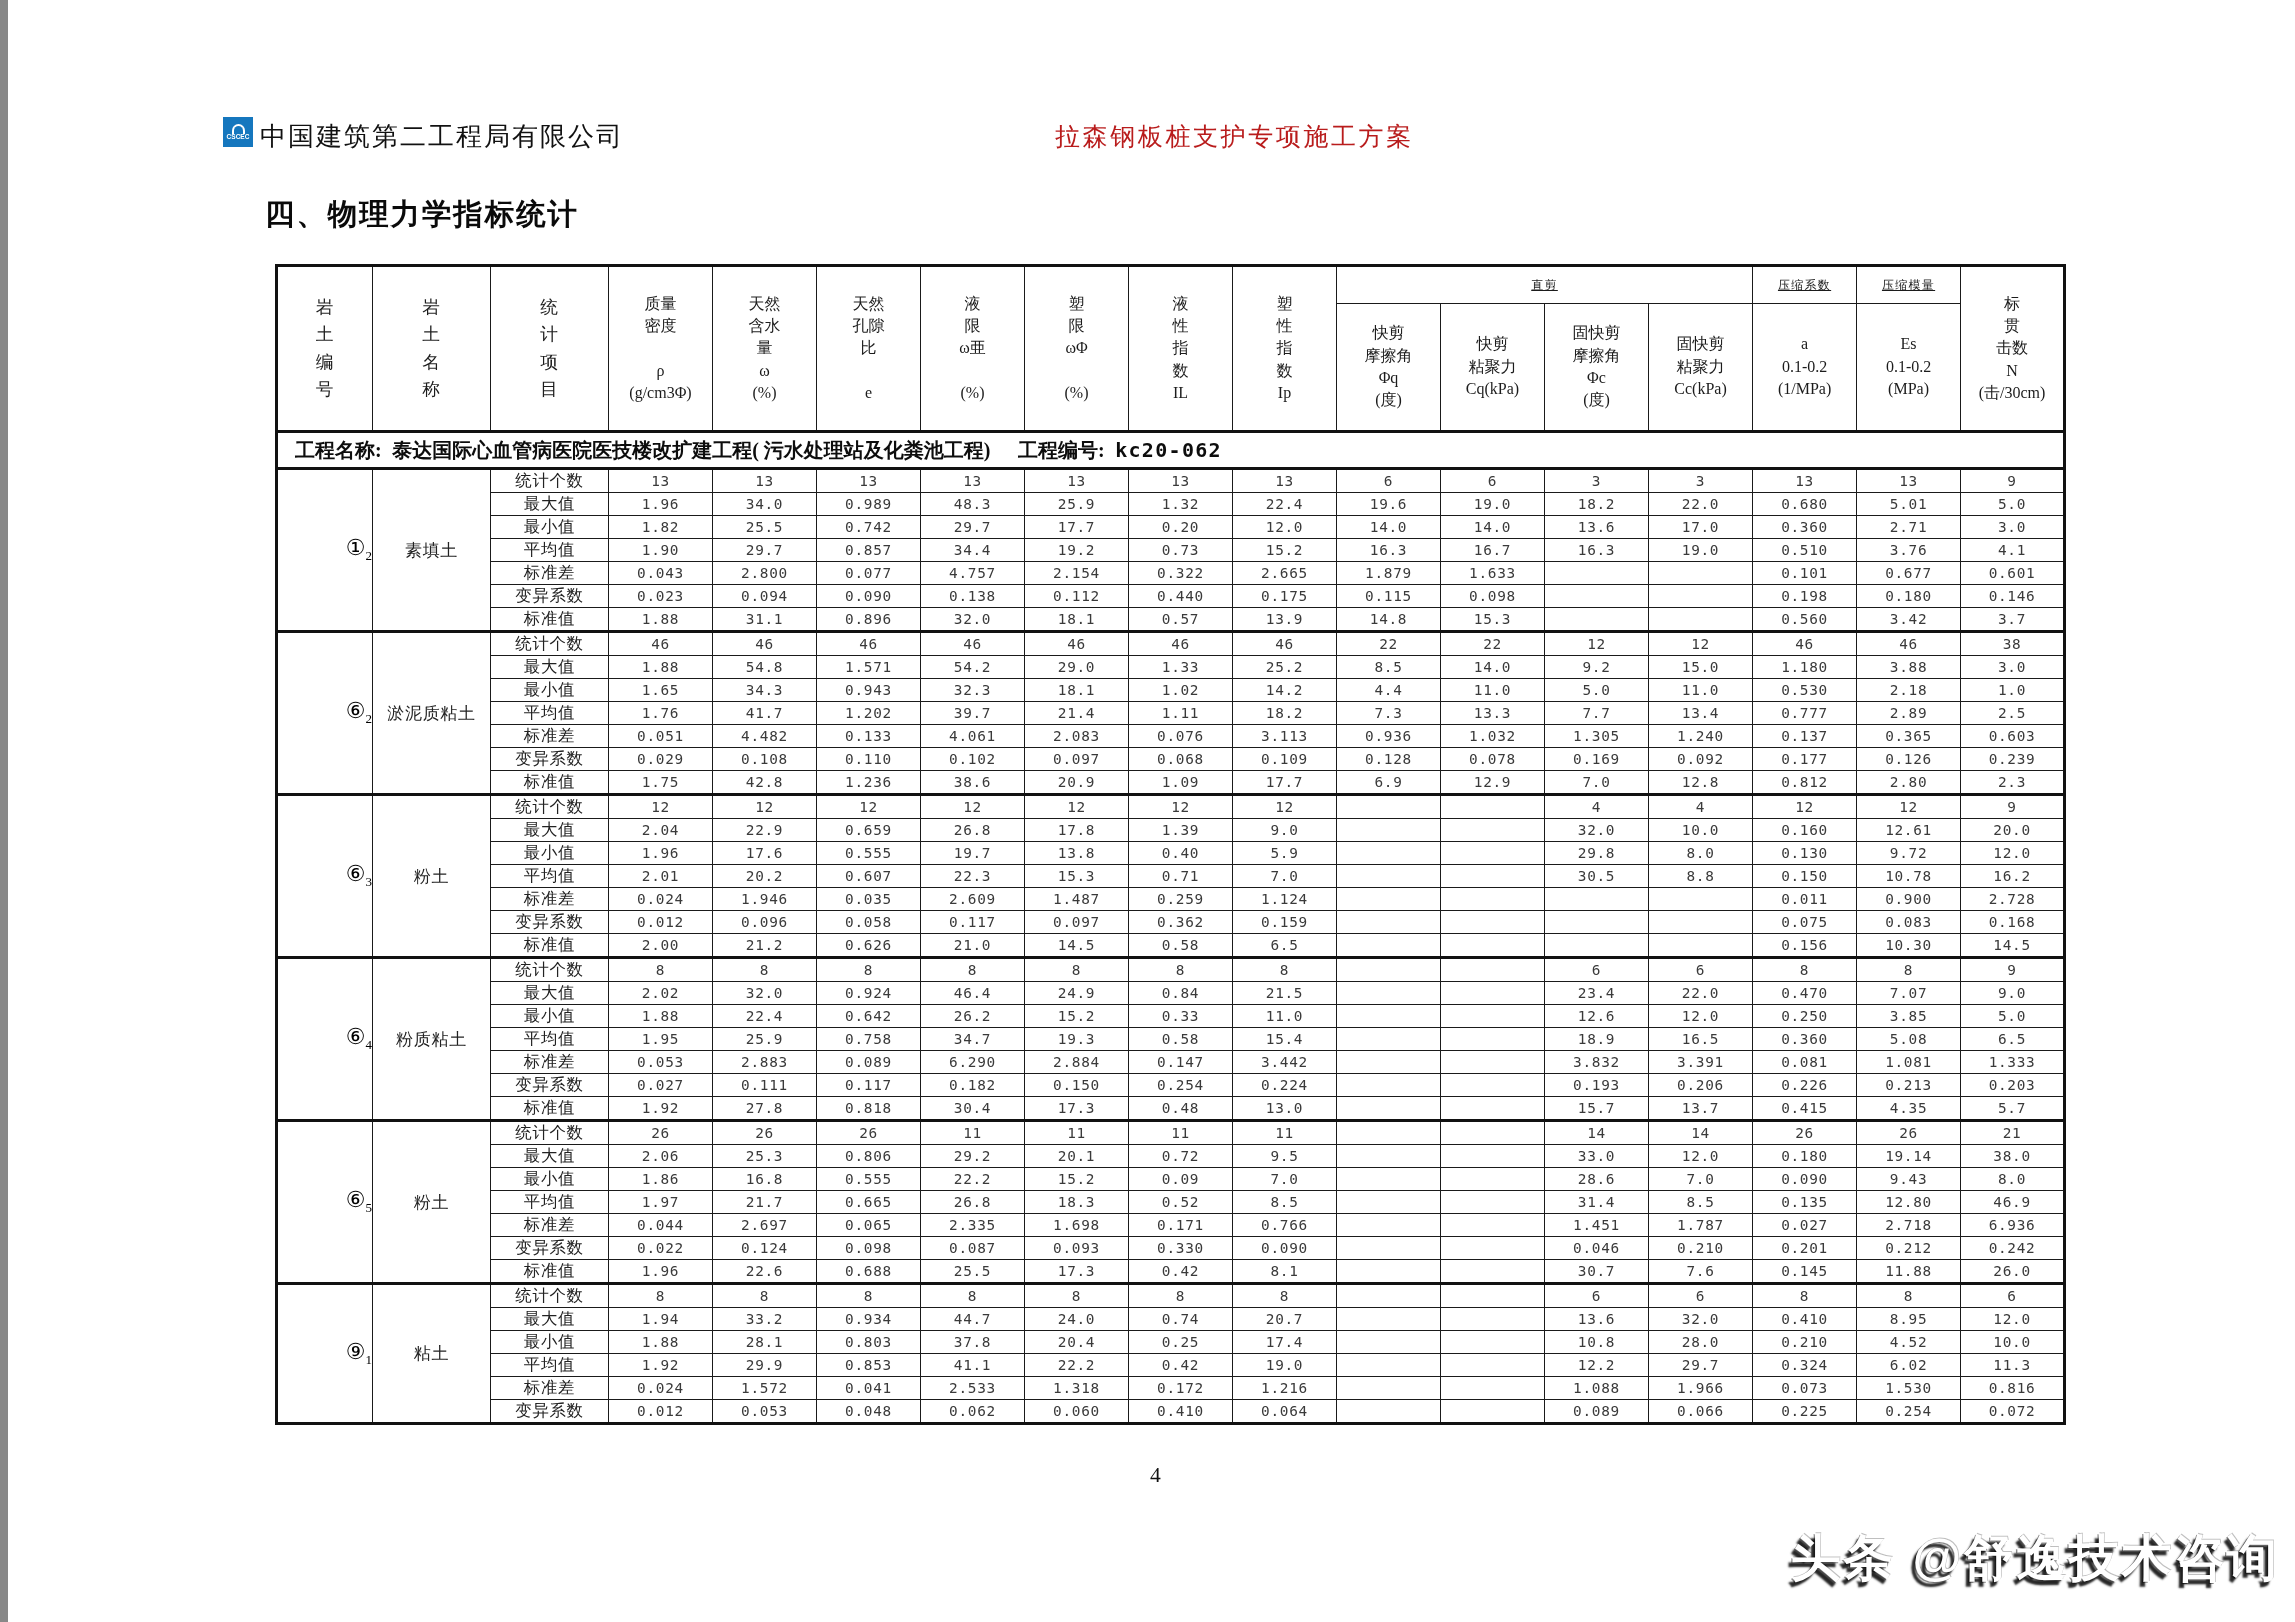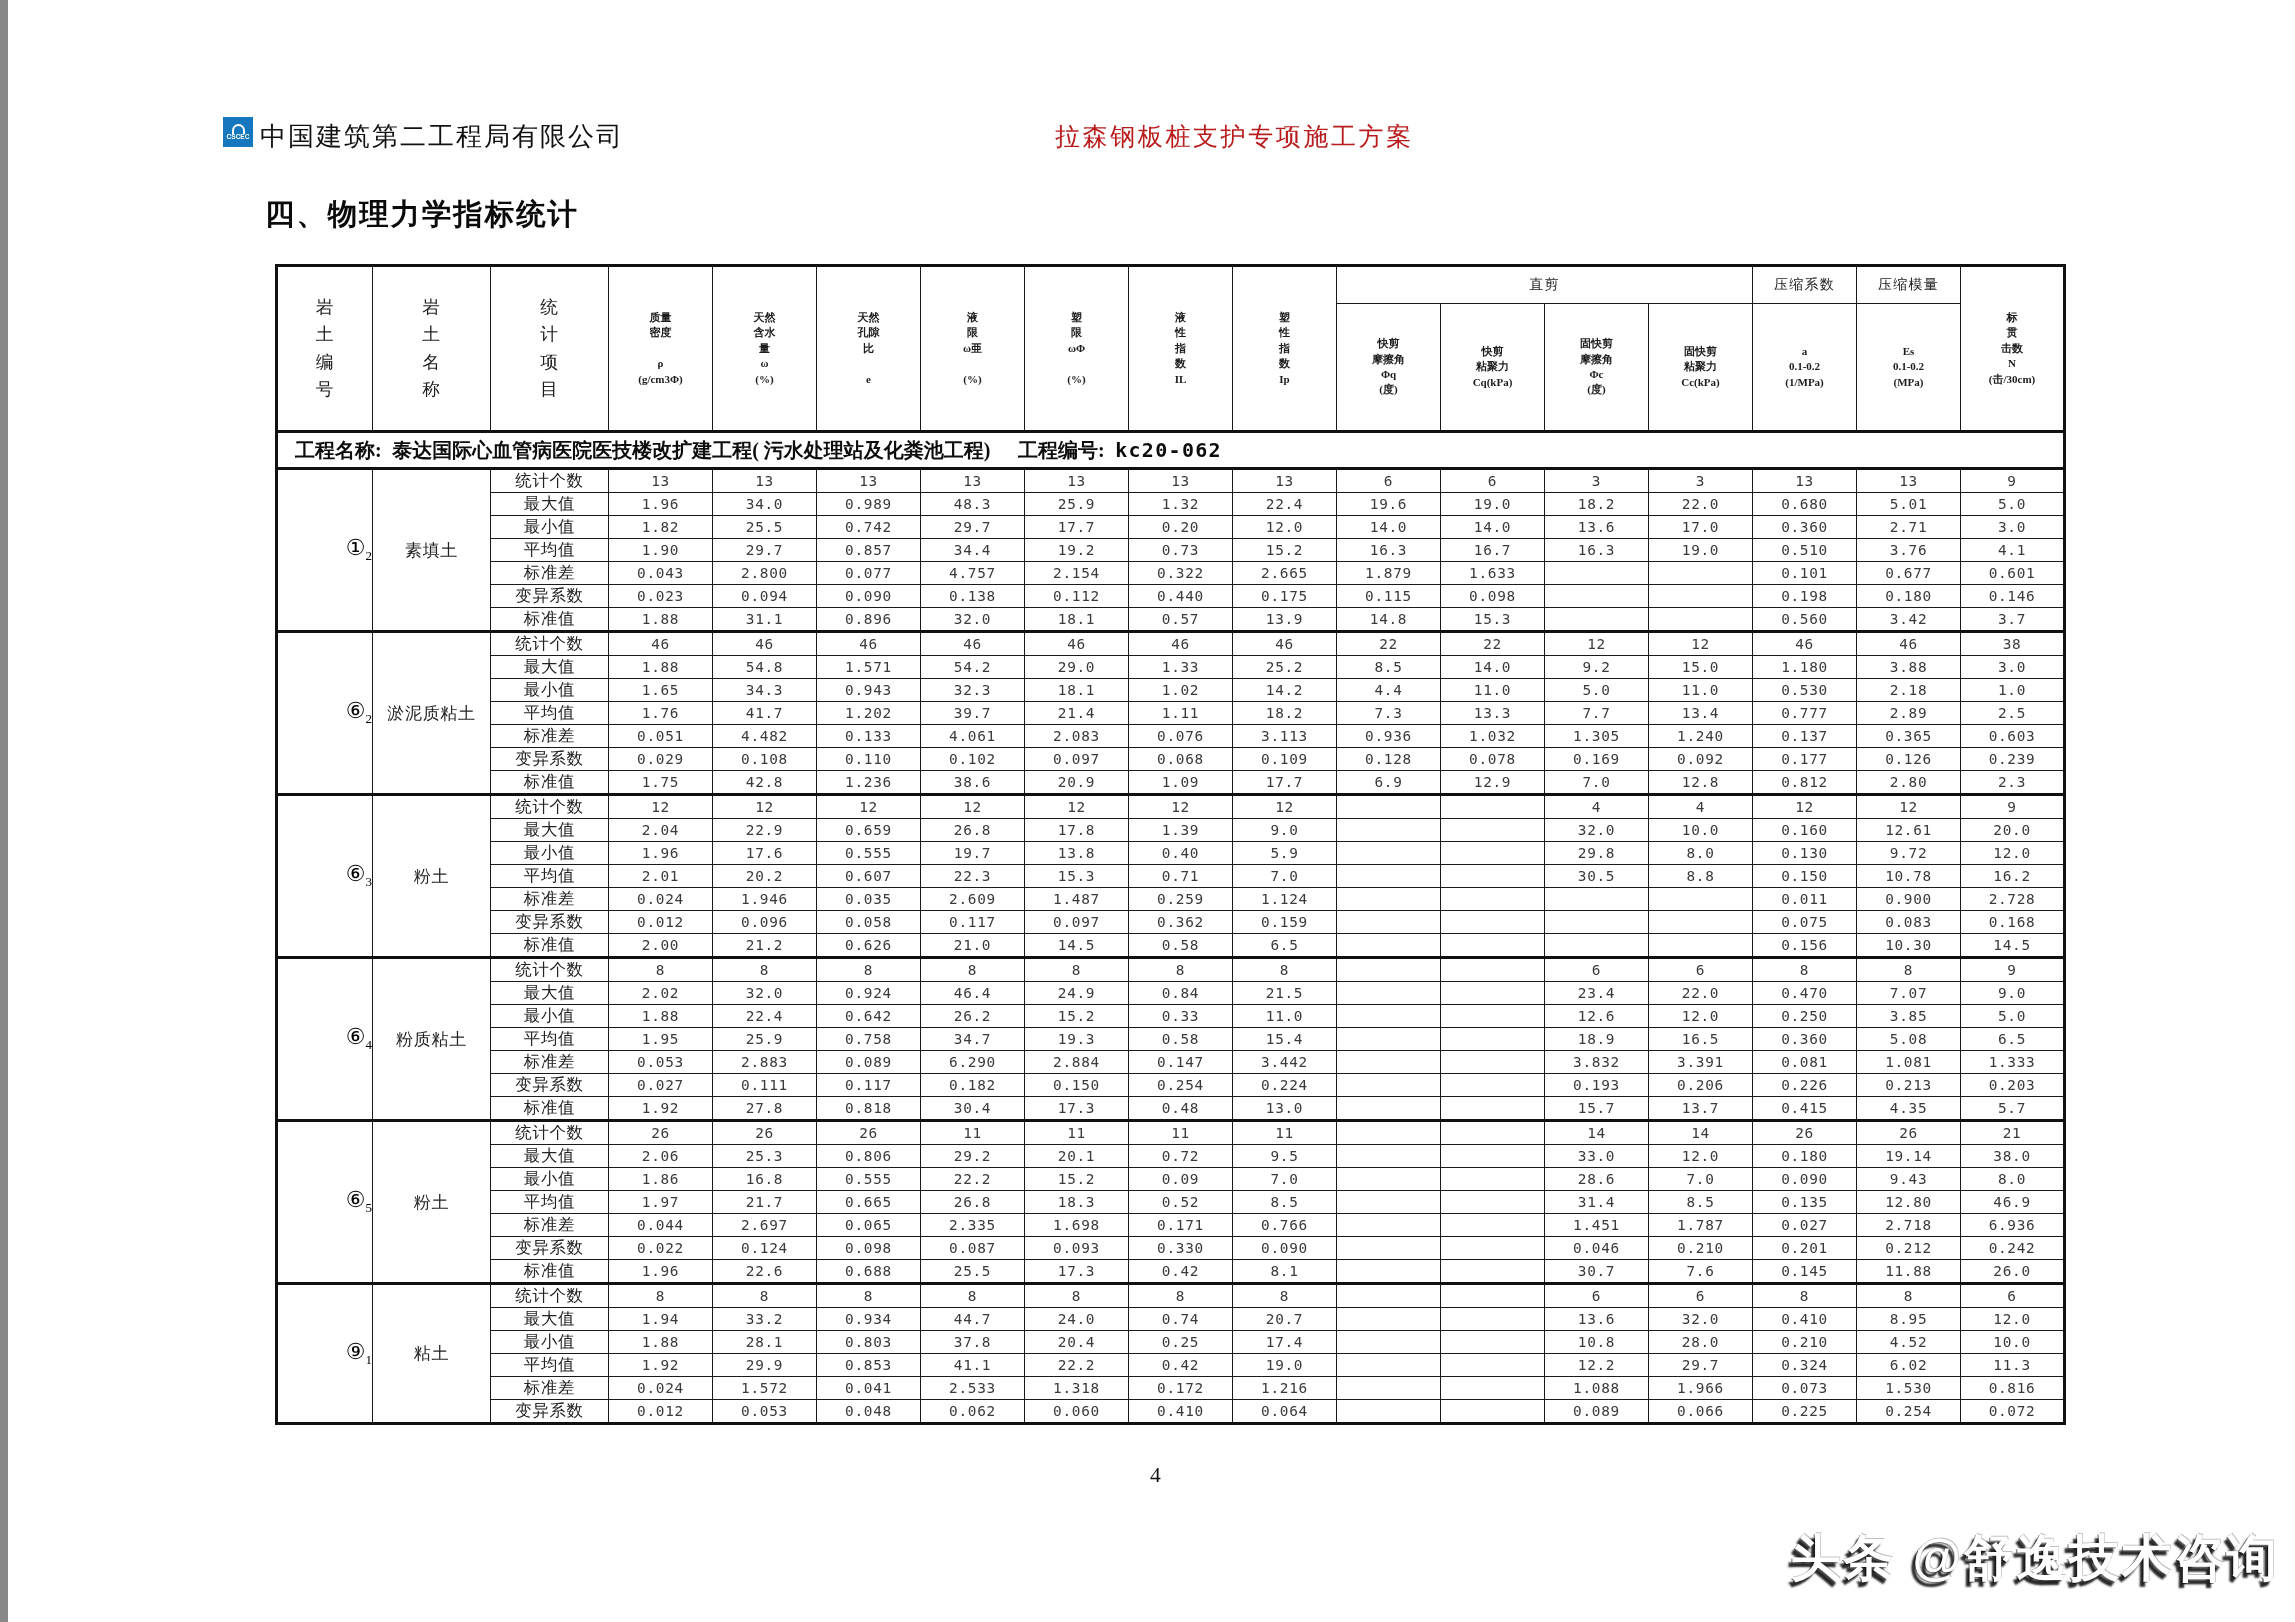--- a/index.html
+++ b/index.html
@@ -26,22 +26,22 @@
   .trow td { border-bottom:3.3px solid #111; padding-left:17px; text-align:right; }
   .trow-flex { display:flex; align-items:center; font-size:20px; font-weight:bold; color:#0d0d0d; white-space:nowrap; }
   .pname { margin-left:10.5px; }
   .pnl { margin-left:27.5px; }
   .pno { margin-left:10.5px; font-family:"DejaVu Sans Mono",monospace; font-weight:bold; letter-spacing:1.3px; }
 
   thead tr.hr-top { height:38px; }
   thead tr.hr-sub { height:128px; }
   th { font-weight:normal; color:#1c1c1c; }
   .vhead { white-space:pre-line; font-size:17.7px; line-height:1.55; letter-spacing:0.7px; }
-  .mhead { white-space:pre-line; font-size:11px; line-height:1.4;font-weight:bold; }
-  .band  { font-size:14px; letter-spacing:1.3px; }
+  .mhead { white-space:pre-line; font-size:16px; line-height:1.4; }
+  .band  { font-size:12px; letter-spacing:1.3px;text-decoration:underline; }
   thead tr:last-child th, thead th[rowspan] { border-bottom:3.3px solid #111; }
 
   tbody td { color:#333; }
   .rlabel { font-size:16.4px; color:#222; letter-spacing:0.7px; }
   .dcell  { font-family:"DejaVu Sans Mono",monospace; font-size:14.4px; letter-spacing:0.7px; color:#3a3a3a; }
   .gno    { font-size:22px; color:#000000;text-align:right; }
   .gno sub { font-size:13px; }
   .gname  { font-size:17px; color:#222; letter-spacing:0.7px; }
   tr.grp-first td { border-top:3.3px solid #111; }
 

